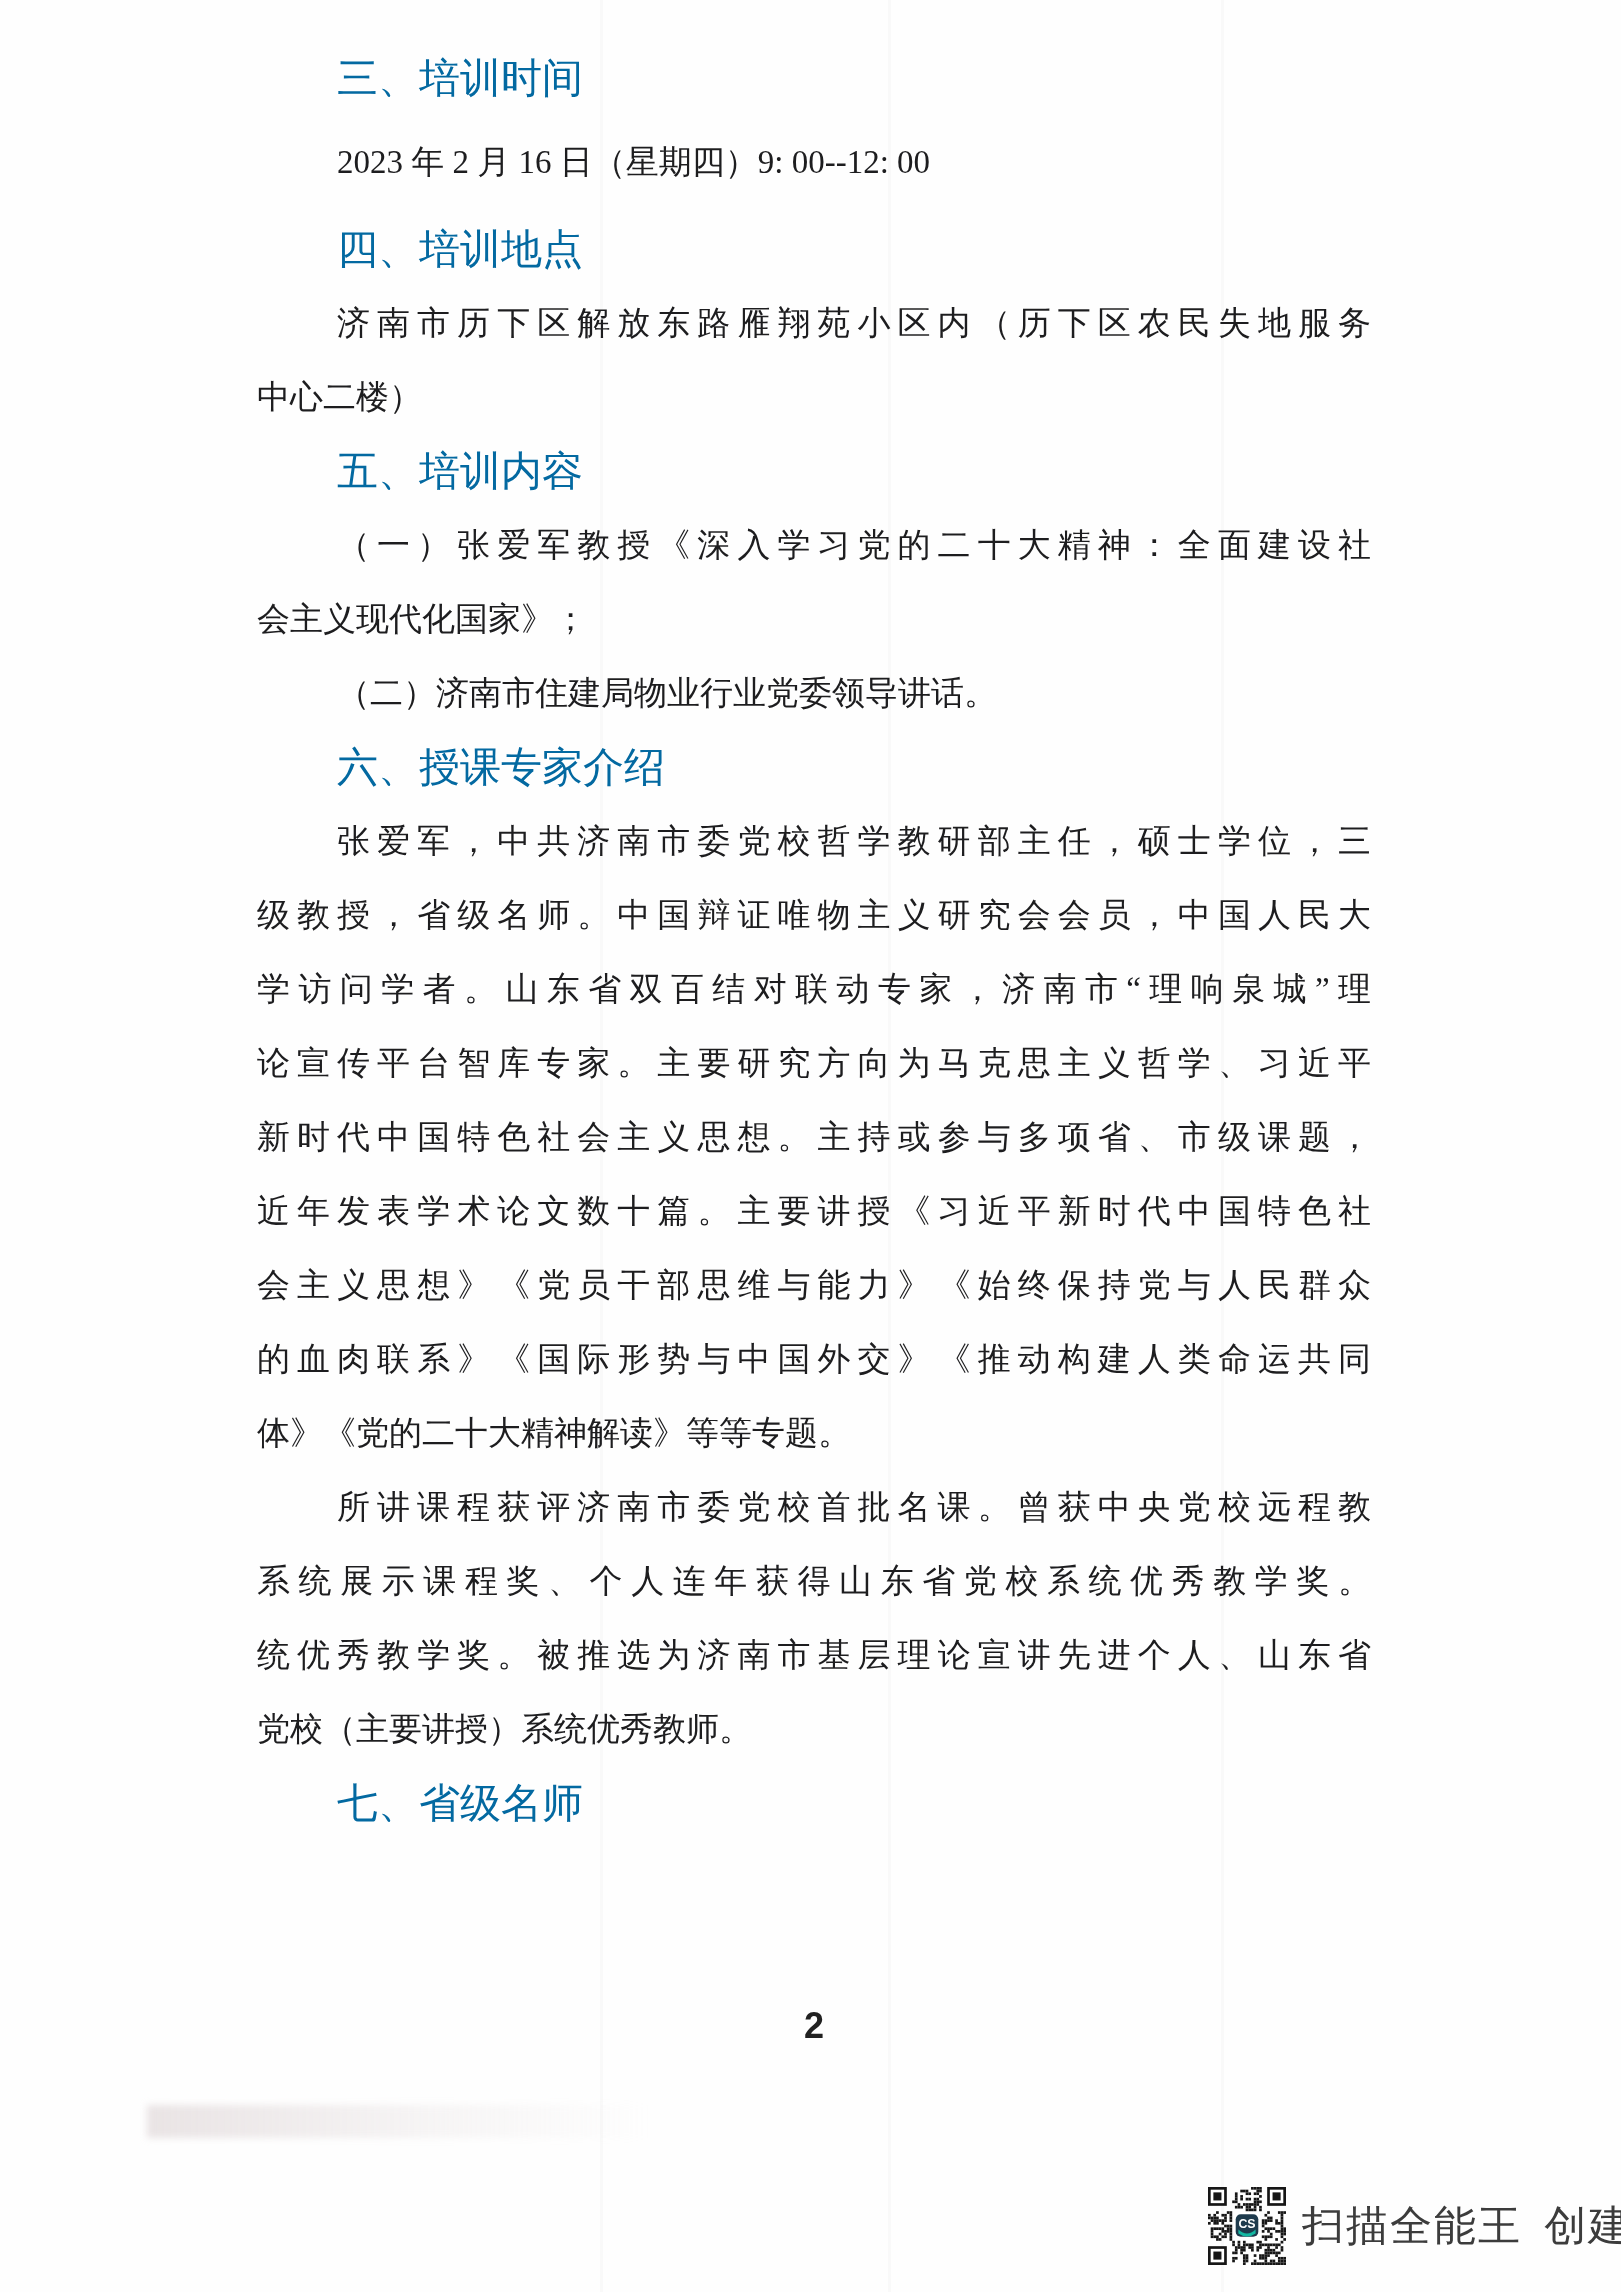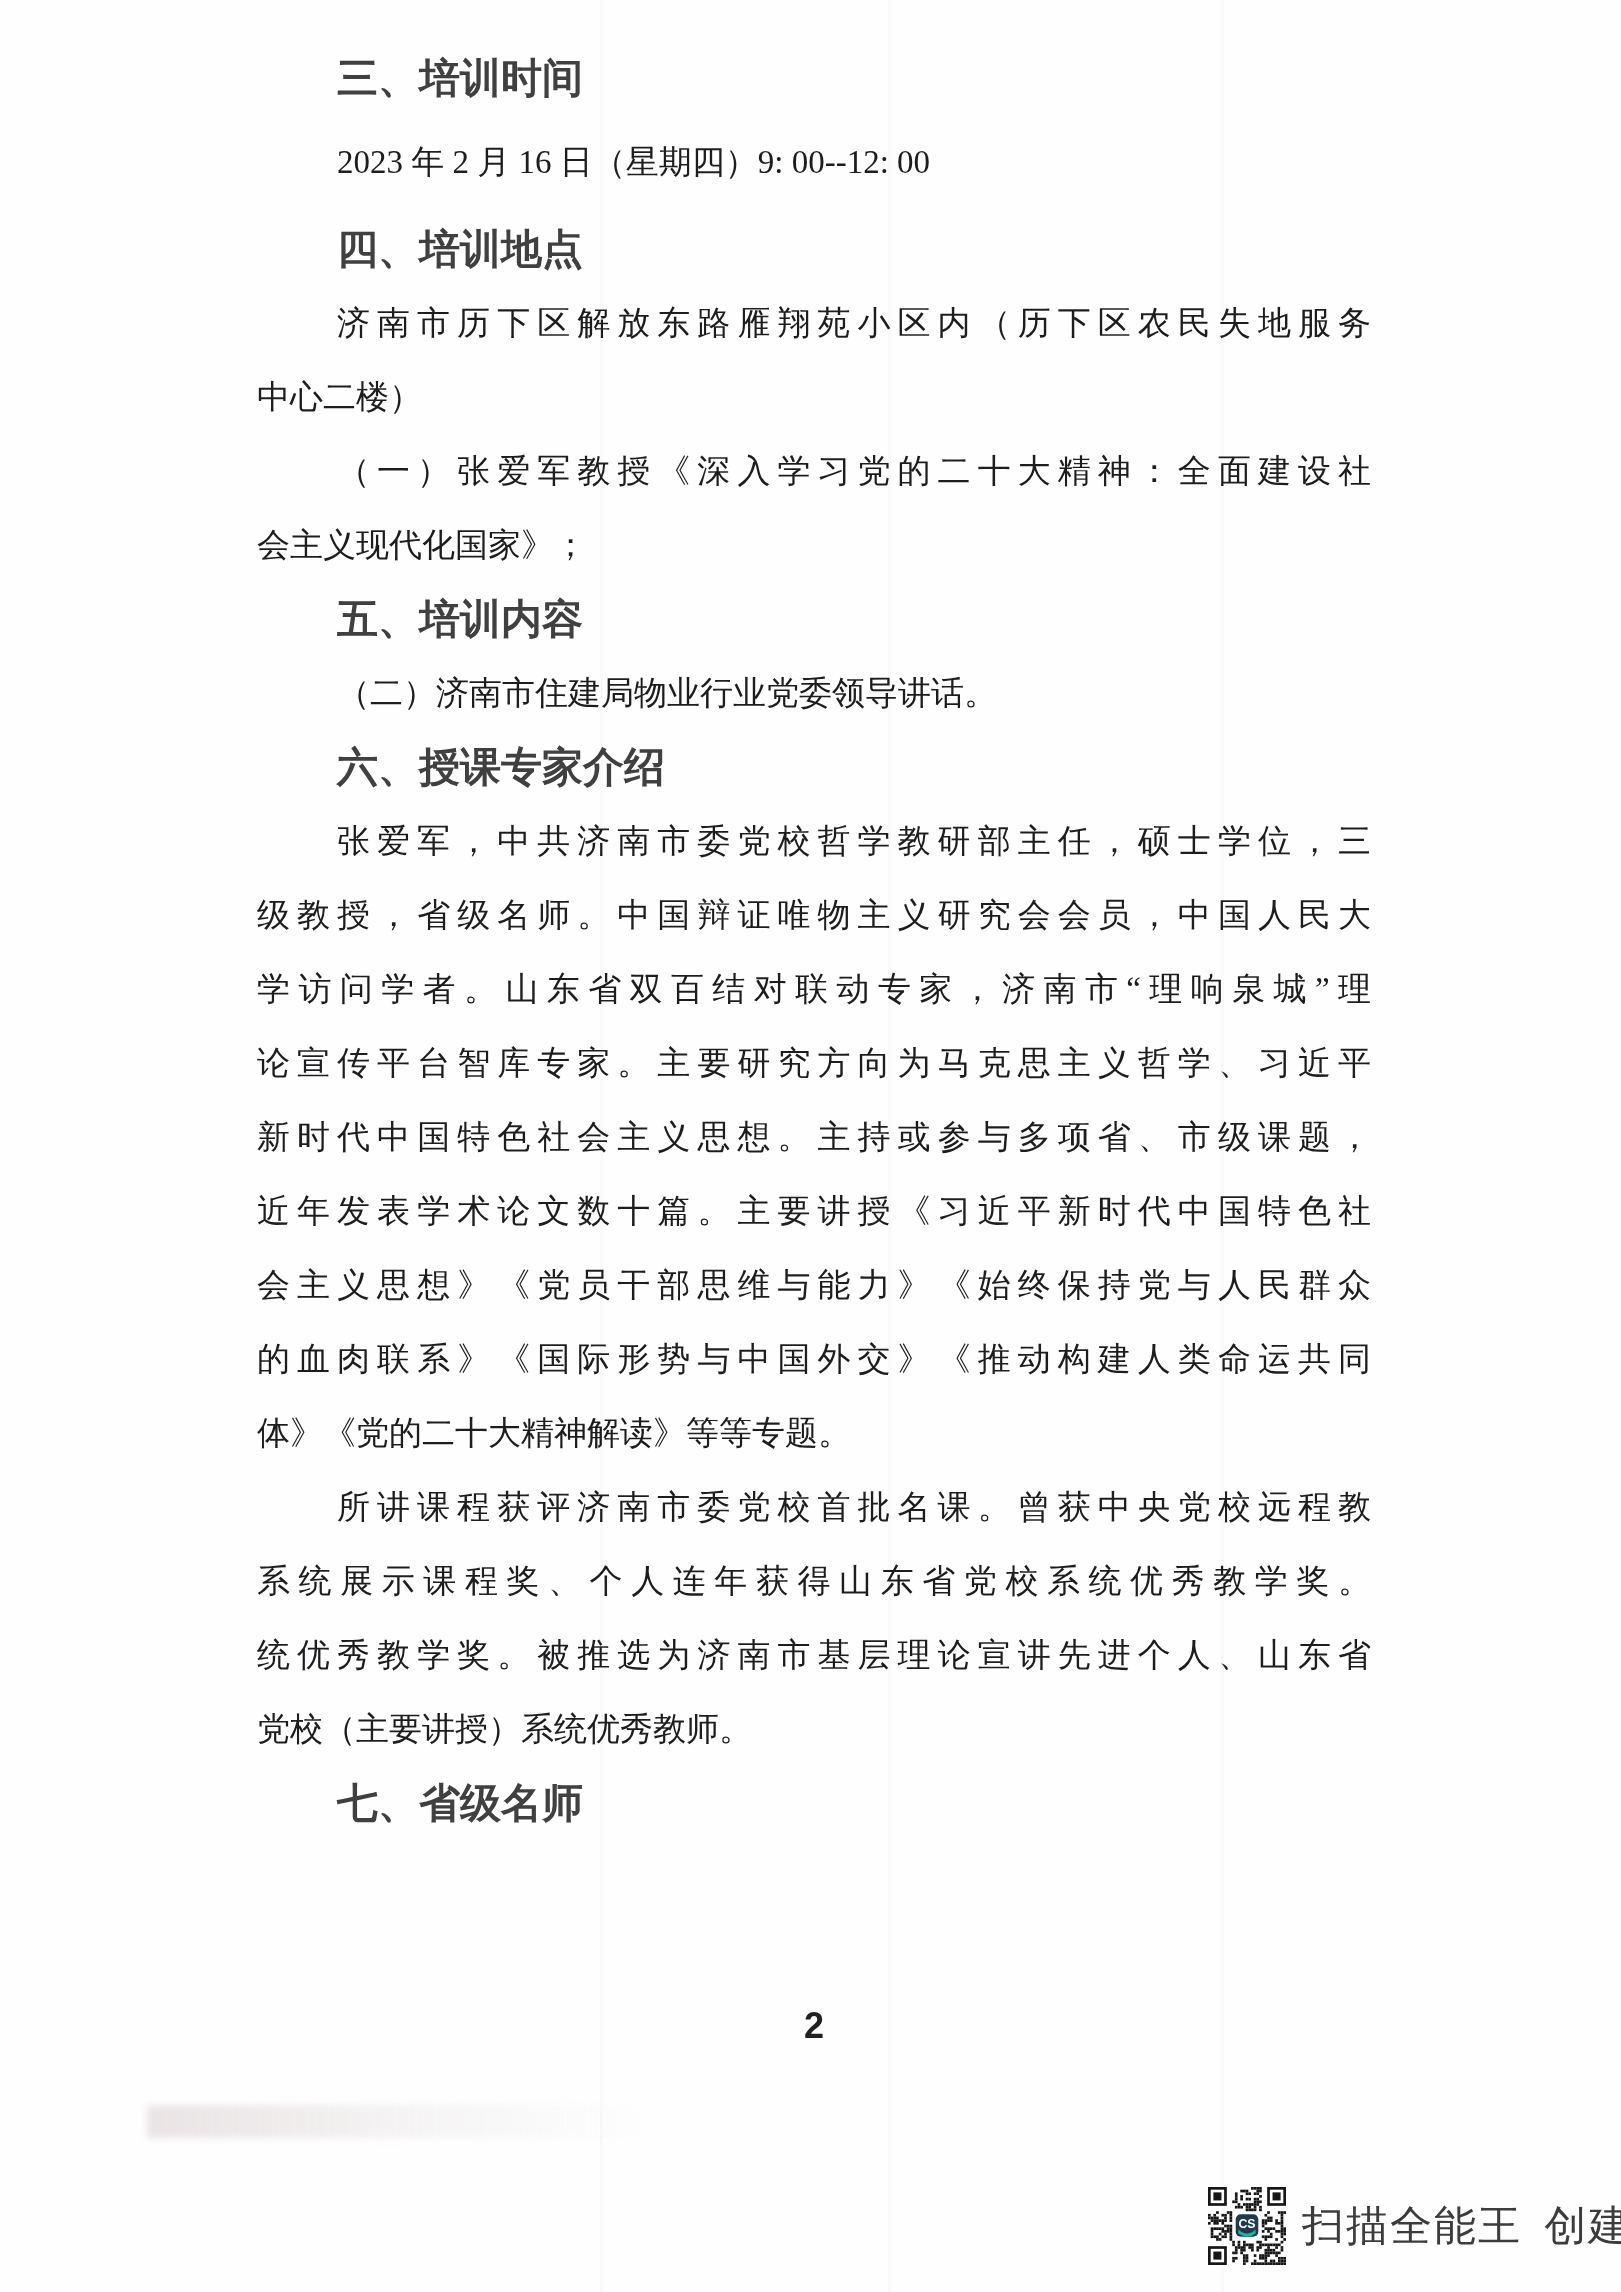--- a/index.html
+++ b/index.html
@@ -22,23 +22,23 @@
   }
   .line.indent{padding-left:80px;}
   .line.justify{
     white-space:normal;
     text-align:justify;
     text-align-last:justify;
     text-justify:inter-character;
   }
   .block.heading .line{
     font-family:"Liberation Sans","DejaVu Sans",sans-serif;
-    font-weight:700;
+    font-weight:400;
     font-size:41px;
-    color:#404040;
+    color:#0369a1;
   }
   .page-number{
     position:absolute;top:2005px;left:257px;width:1114px;
     text-align:center;
     font-family:"Liberation Sans","DejaVu Sans",sans-serif;
     font-size:36px;font-weight:600;color:#212121;
   }
   .scan-footer{
     position:absolute;left:1208px;top:2187px;
     display:flex;align-items:center;gap:16px;
@@ -84,26 +84,26 @@
       <div class="block body">
         <div class="line indent">2023 年 2 月 16 日（星期四）9: 00--12: 00</div>
       </div>
       <div class="block heading">
         <div class="line indent">四、培训地点</div>
       </div>
       <div class="block body">
         <div class="line indent justify">济南市历下区解放东路雁翔苑小区内（历下区农民失地服务</div>
         <div class="line">中心二楼）</div>
       </div>
+      <div class="block heading">
+        <div class="line indent">五、培训内容</div>
+      </div>
       <div class="block body">
         <div class="line indent justify">（一）张爱军教授《深入学习党的二十大精神：全面建设社</div>
         <div class="line">会主义现代化国家》；</div>
-      </div>
-      <div class="block heading">
-        <div class="line indent">五、培训内容</div>
       </div>
       <div class="block body">
         <div class="line indent">（二）济南市住建局物业行业党委领导讲话。</div>
       </div>
       <div class="block heading">
         <div class="line indent">六、授课专家介绍</div>
       </div>
       <div class="block body">
         <div class="line indent justify">张爱军，中共济南市委党校哲学教研部主任，硕士学位，三</div>
         <div class="line justify">级教授，省级名师。中国辩证唯物主义研究会会员，中国人民大</div>

